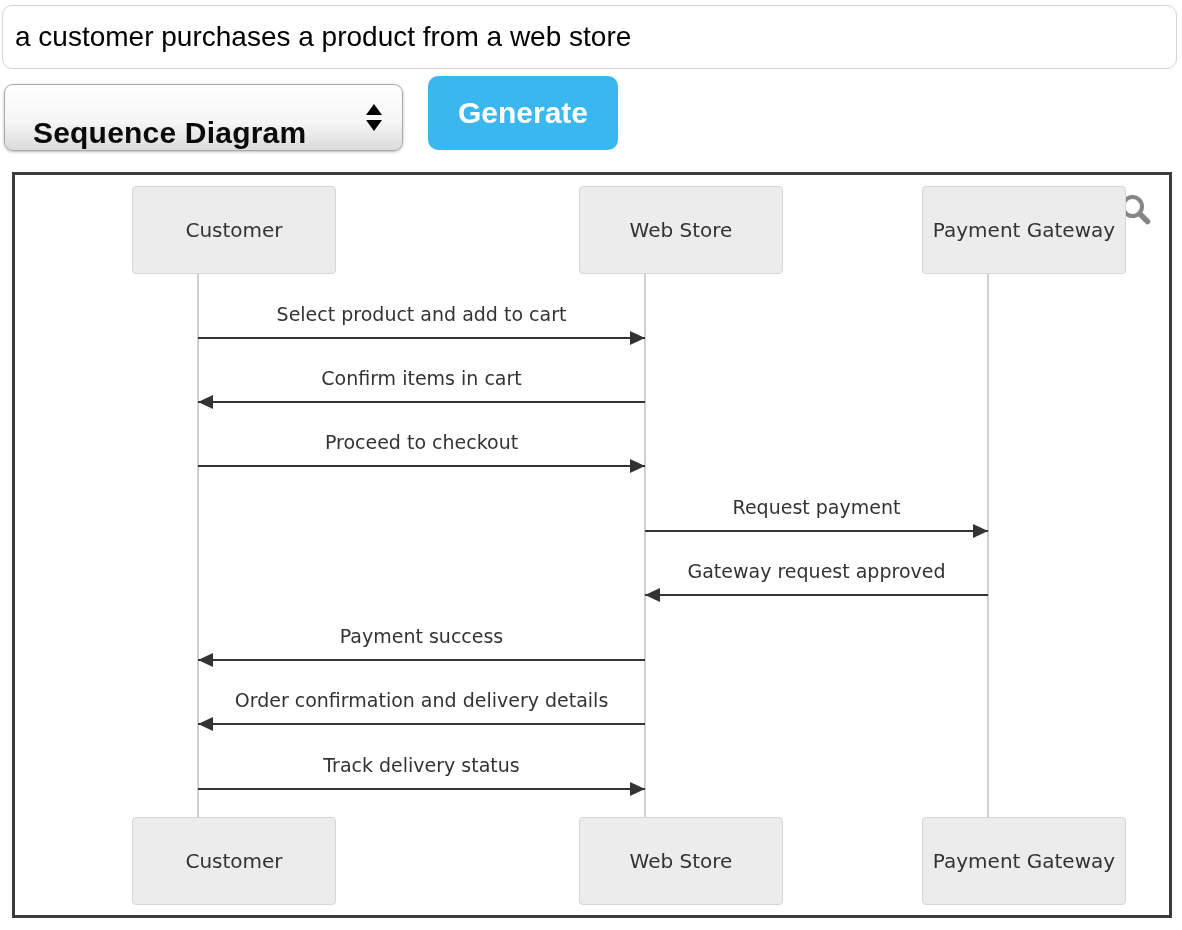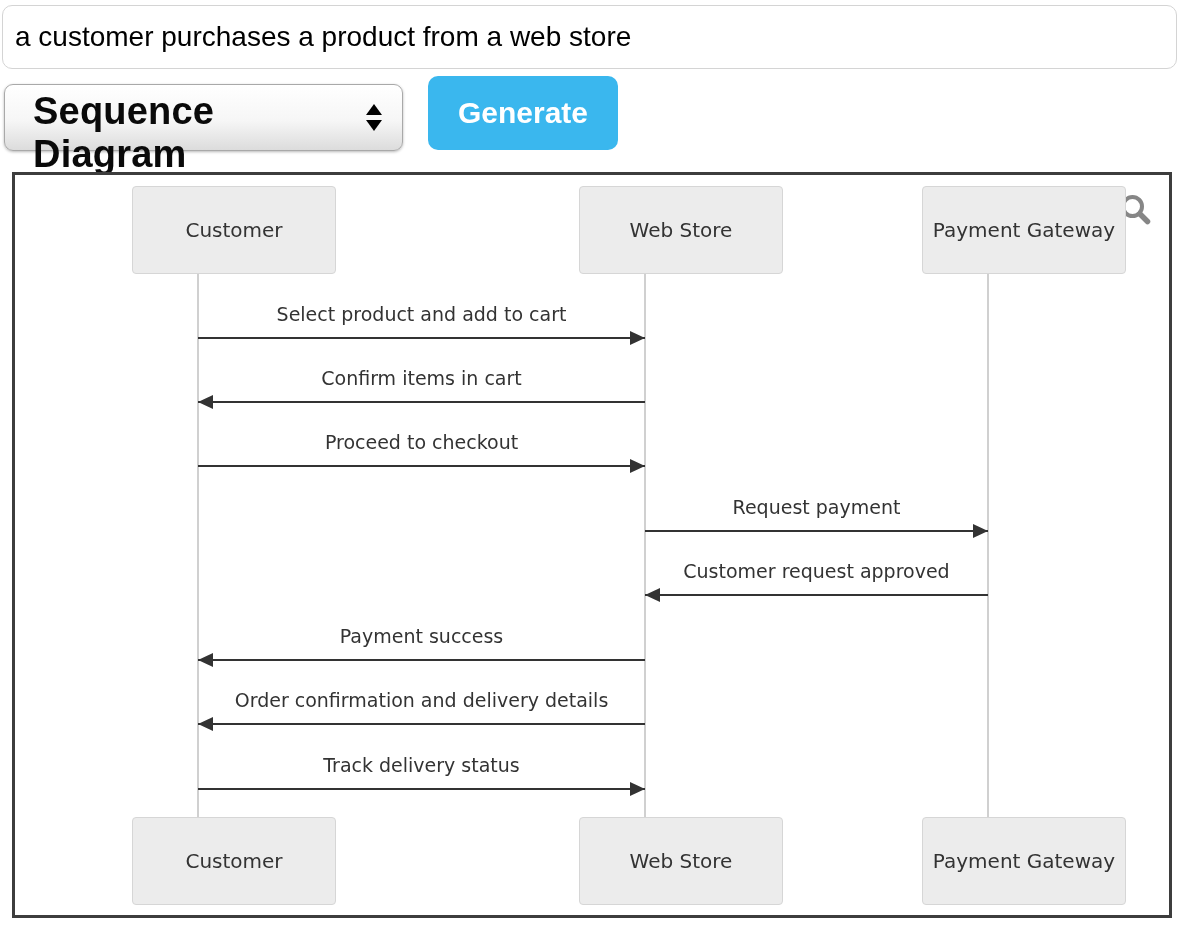--- a/index.html
+++ b/index.html
@@ -39,21 +39,21 @@
     border-radius: 9px;
     background: linear-gradient(180deg, #ffffff 0%, #f6f6f6 55%, #dcdcdc 100%);
     box-shadow: inset 0 1px 0 rgba(255,255,255,.9), 0 1px 3px rgba(0,0,0,.28);
     display: flex;
     align-items: center;
     justify-content: space-between;
     padding: 0 16px 0 28px;
     cursor: default;
   }
   .select-label {
-    font-size: 38px;
+    font-size: 30px;
     font-weight: 600;
     color: #0a0a0a;
     letter-spacing: .2px;
     margin-top: 31px;
   }
   .spinner { display: flex; flex-direction: column; align-items: center; gap: 5px; padding-right: 4px; }
   .tri-up   { width: 0; height: 0; border-left: 8px solid transparent; border-right: 8px solid transparent; border-bottom: 11px solid #000; }
   .tri-down { width: 0; height: 0; border-left: 8px solid transparent; border-right: 8px solid transparent; border-top: 11px solid #000; }
 
   
@@ -165,21 +165,21 @@
         <span class="head left"></span>
       </div>
       <div class="msg-label" style="left: 406.5px; top: 254px;">Proceed to checkout</div>
       <div class="msg-line" style="left: 183px; top: 290px; width: 447px;">
         <span class="head right"></span>
       </div>
       <div class="msg-label" style="left: 801.5px; top: 319px;">Request payment</div>
       <div class="msg-line" style="left: 630px; top: 355px; width: 343px;">
         <span class="head right"></span>
       </div>
-      <div class="msg-label" style="left: 801.5px; top: 383px;">Customer request approved</div>
+      <div class="msg-label" style="left: 801.5px; top: 383px;">Gateway request approved</div>
       <div class="msg-line" style="left: 630px; top: 419px; width: 343px;">
         <span class="head left"></span>
       </div>
       <div class="msg-label" style="left: 406.5px; top: 448px;">Payment success</div>
       <div class="msg-line" style="left: 183px; top: 484px; width: 447px;">
         <span class="head left"></span>
       </div>
       <div class="msg-label" style="left: 406.5px; top: 512px;">Order confirmation and delivery details</div>
       <div class="msg-line" style="left: 183px; top: 548px; width: 447px;">
         <span class="head left"></span>

